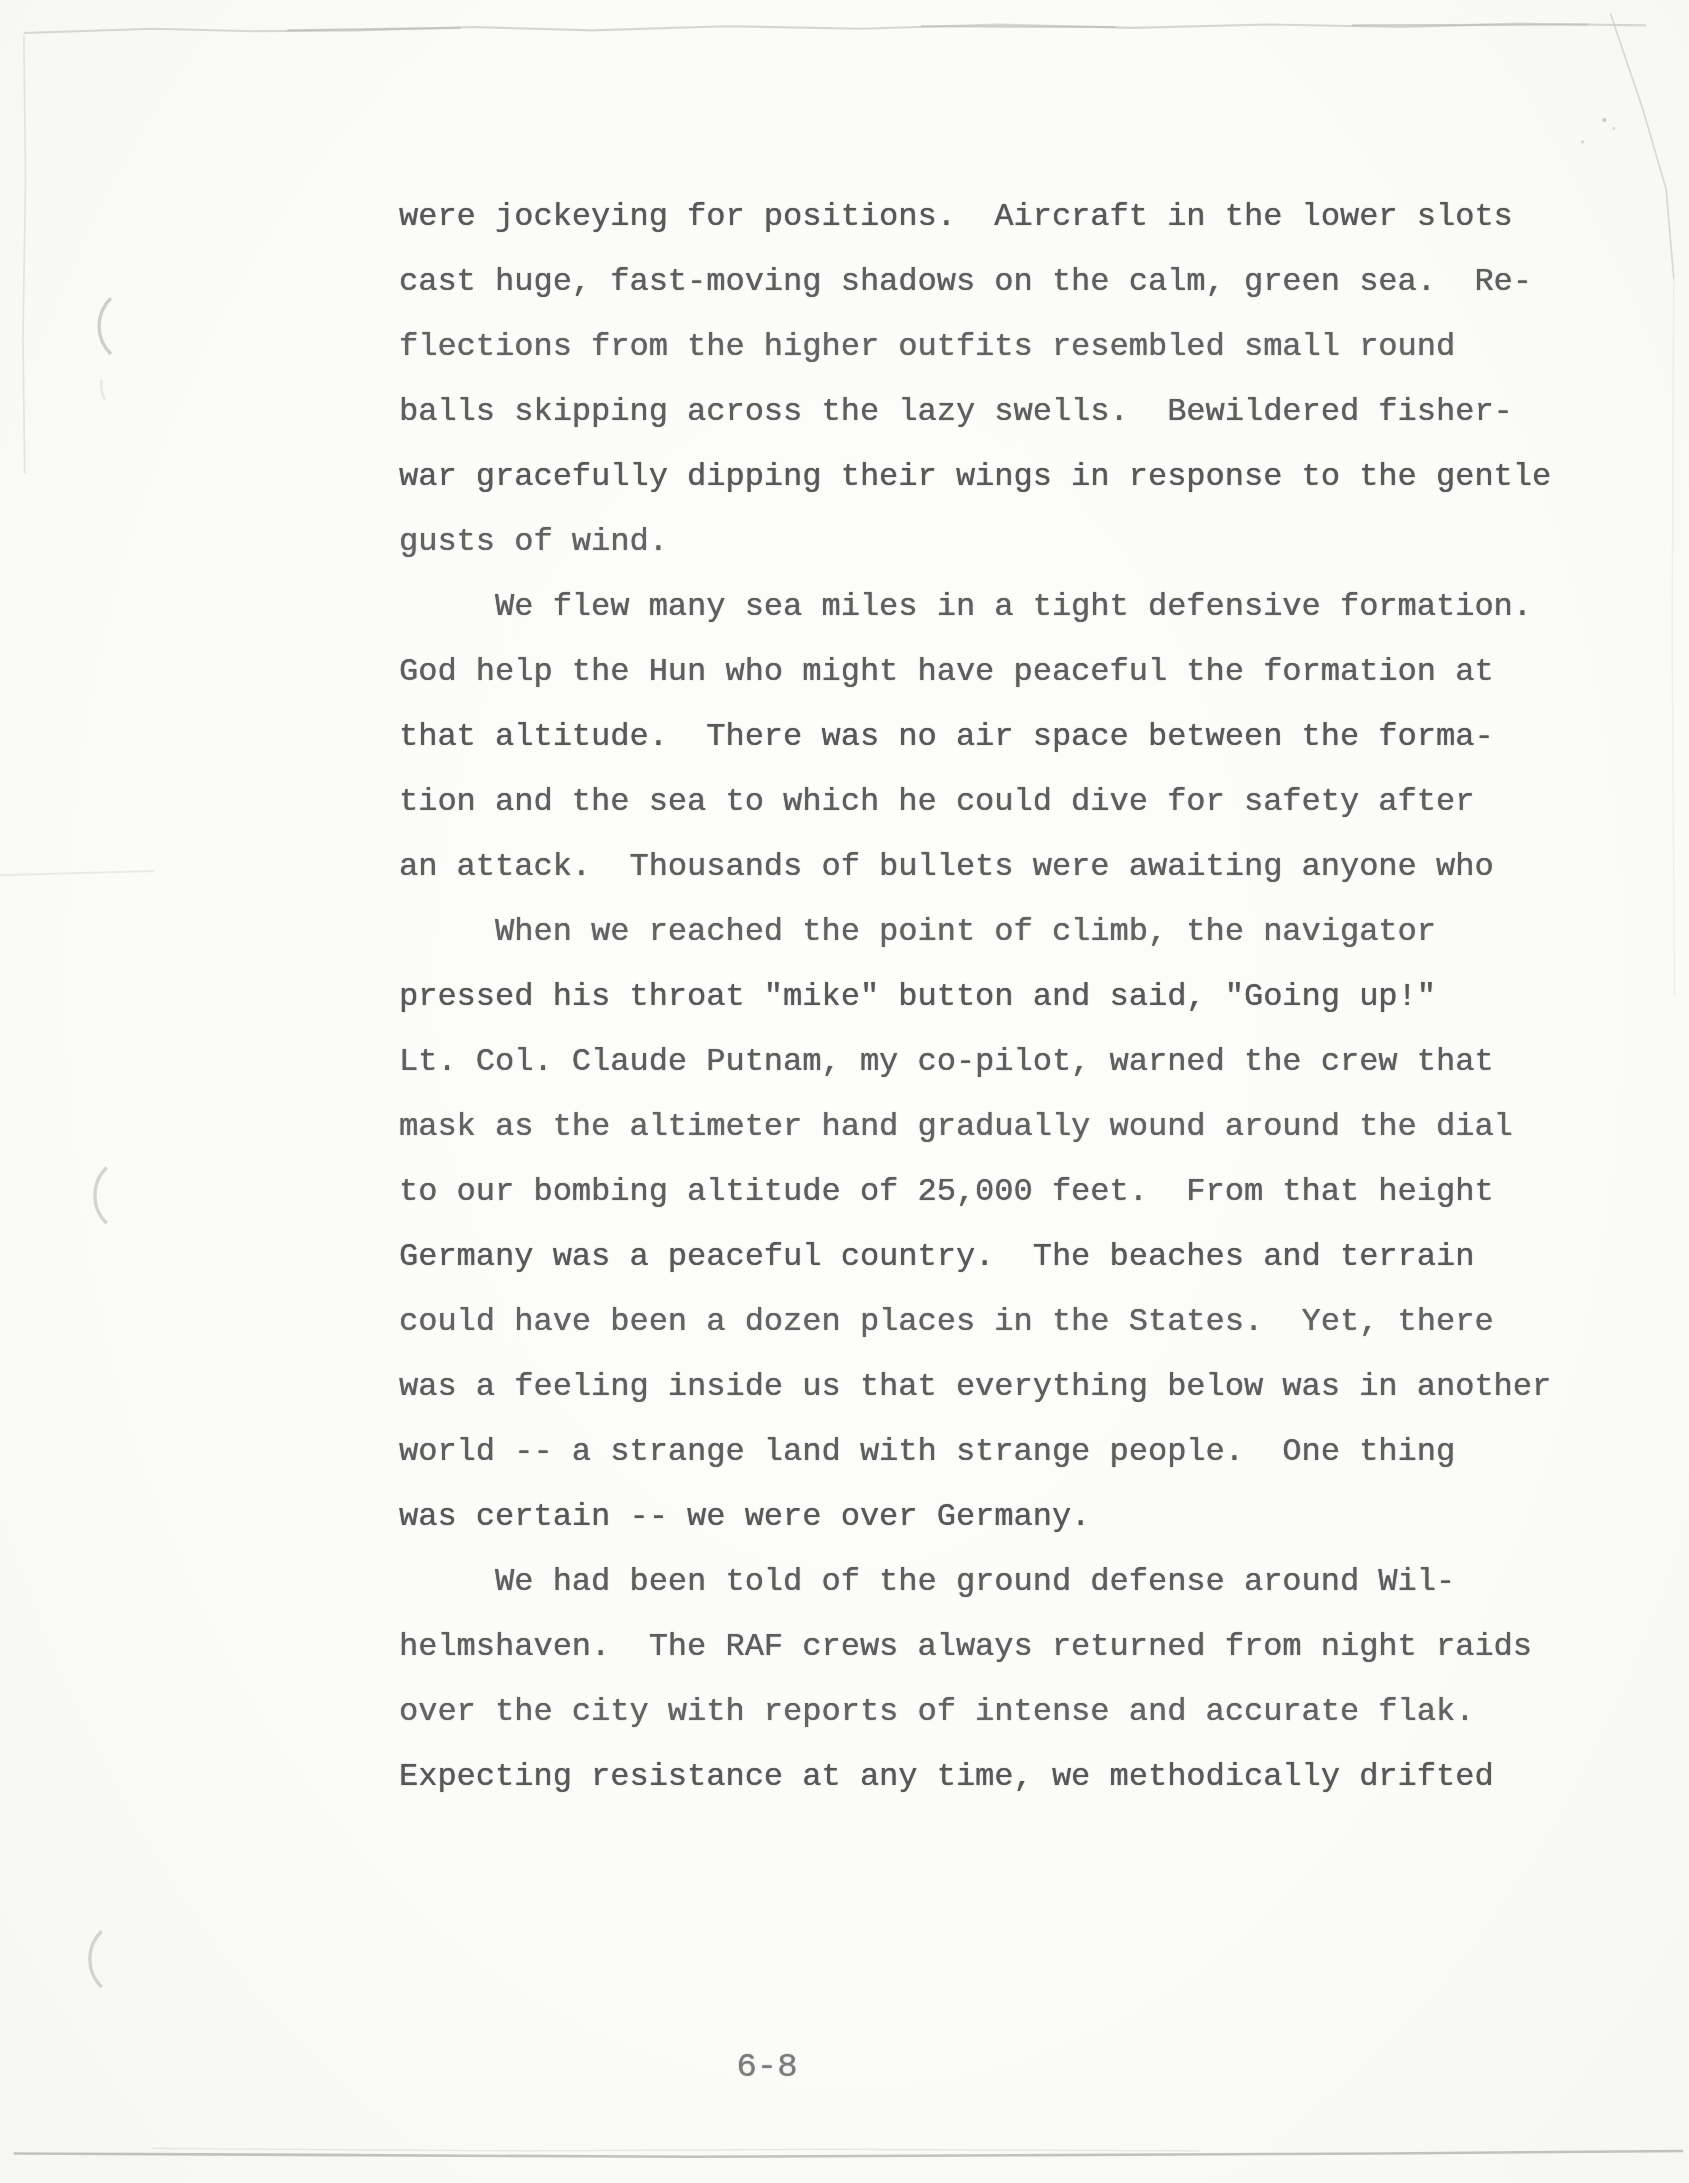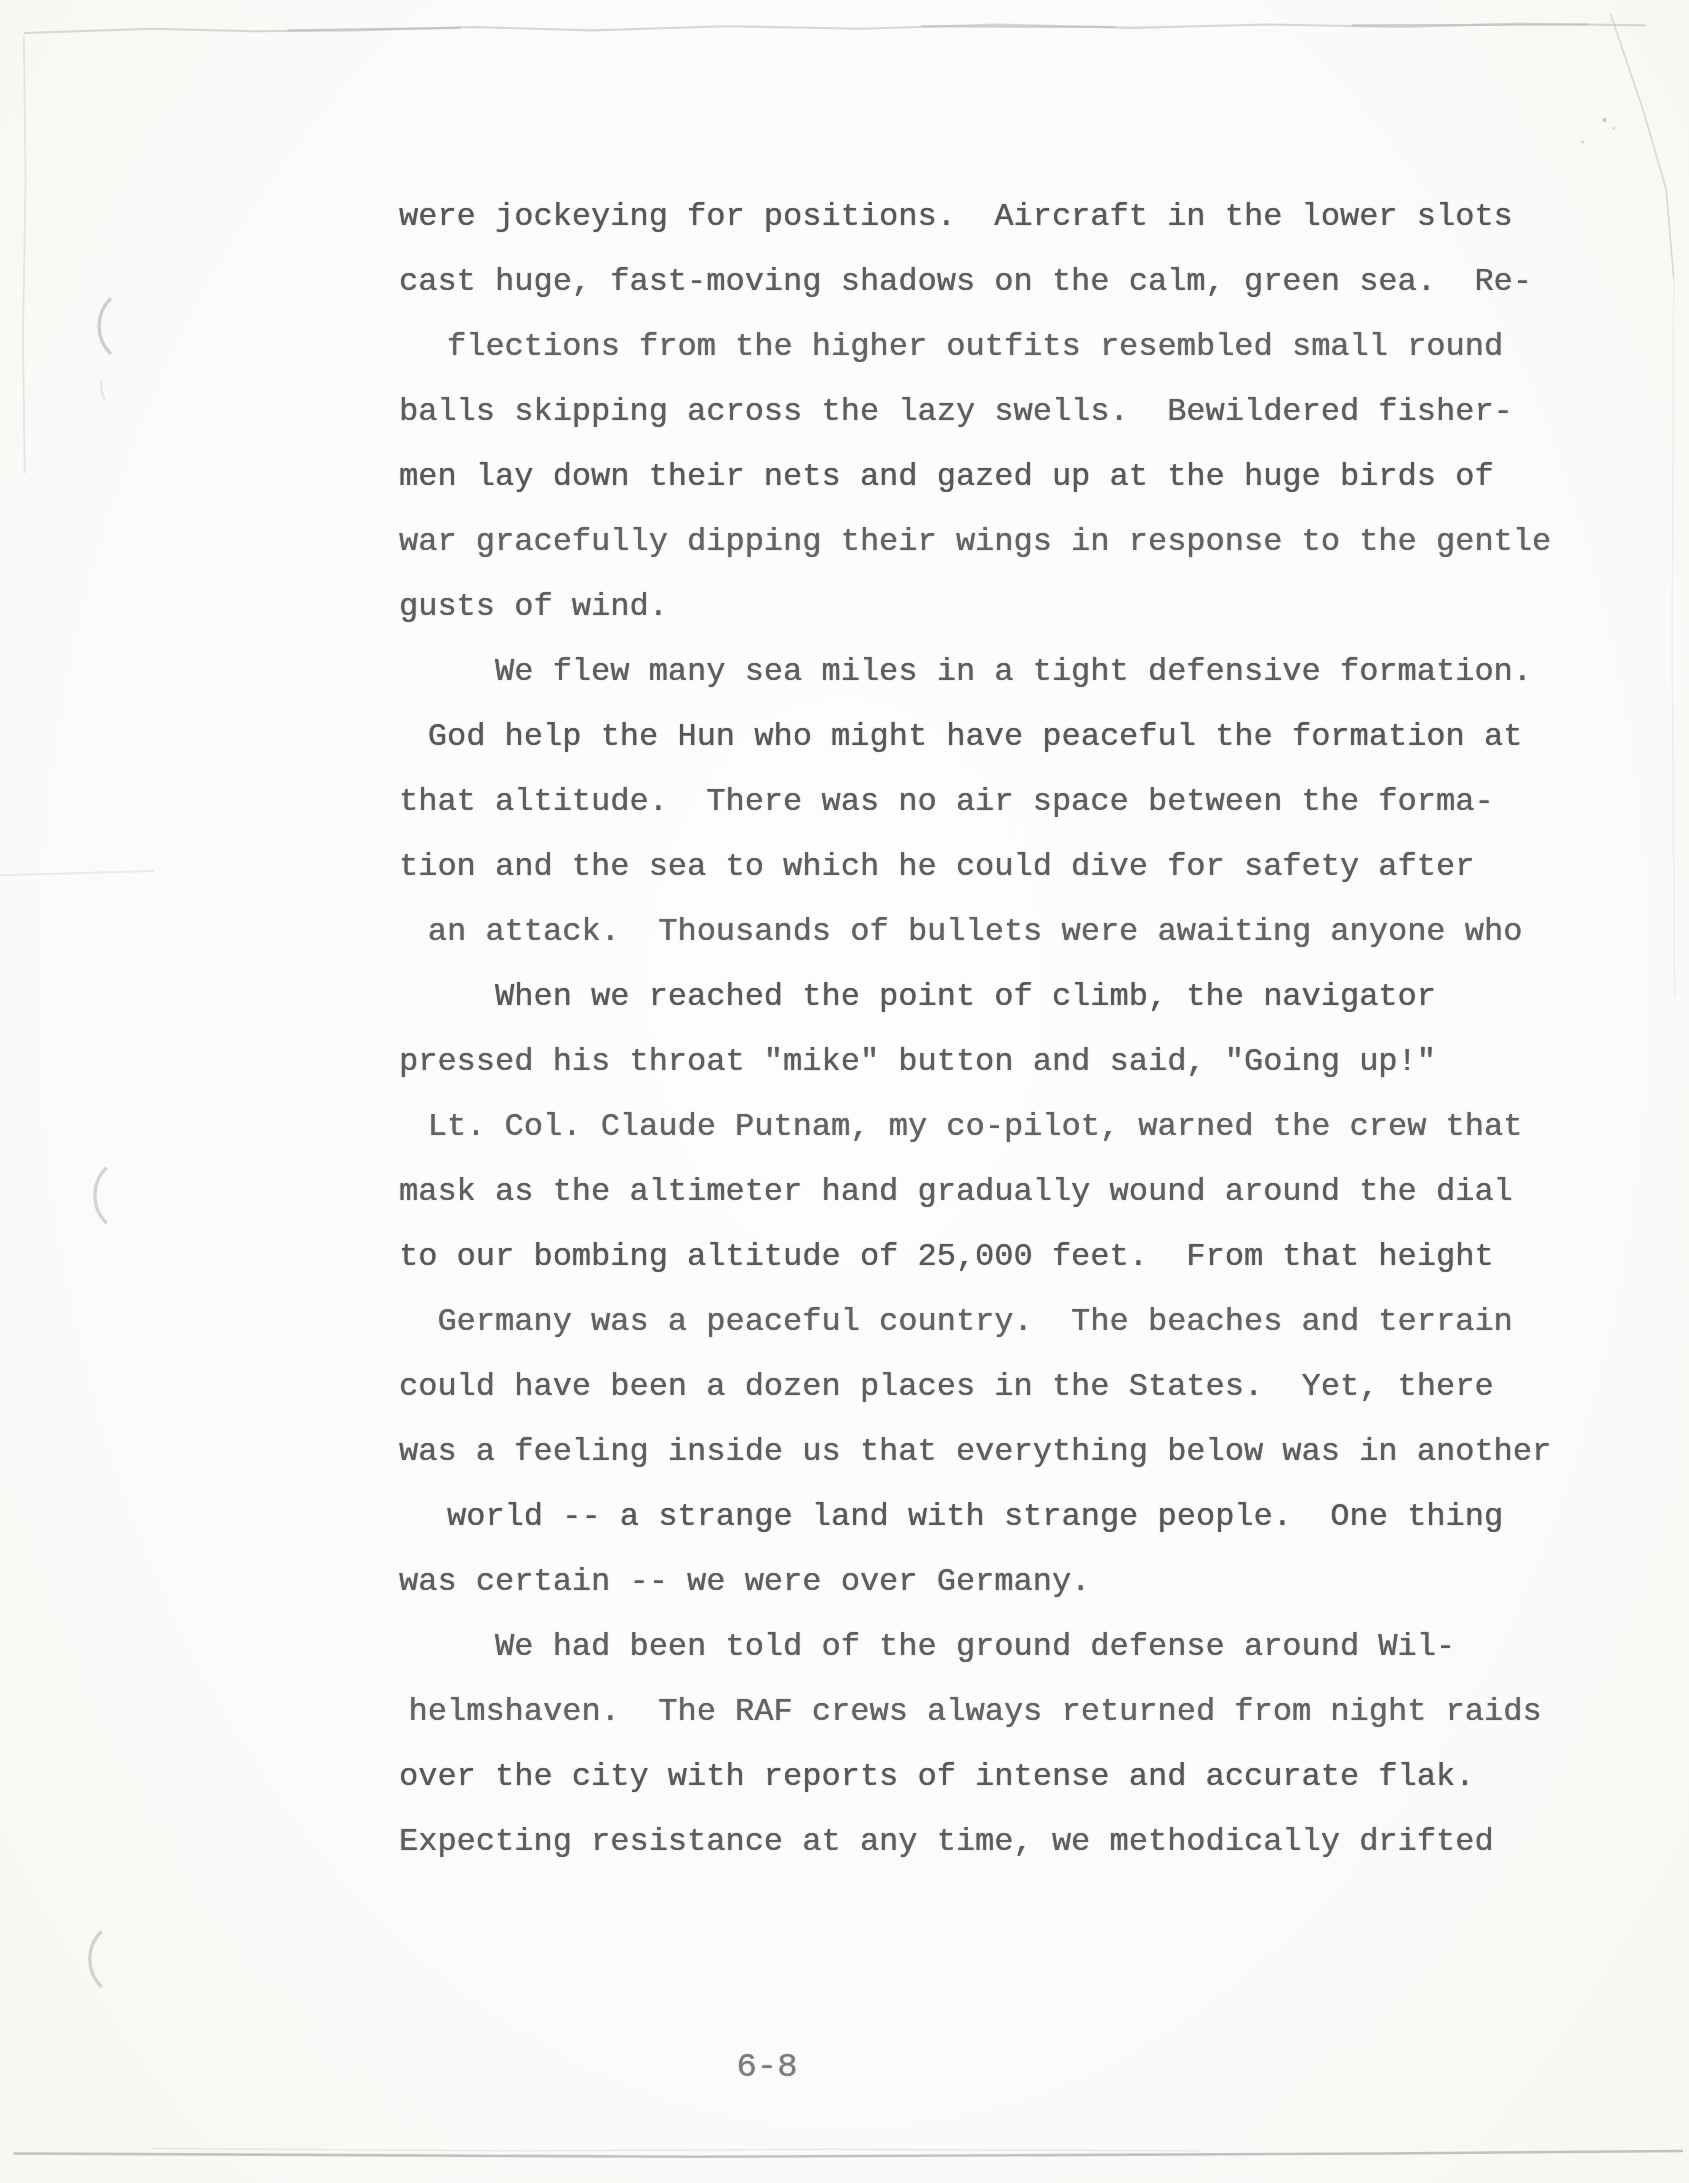--- a/index.html
+++ b/index.html
@@ -31,21 +31,21 @@
   .line {
     white-space: pre;
     font-family: "Liberation Mono", monospace;
     font-size: 32px;
     line-height: 65px;
     color: #5e5e5e;
     text-shadow: 0 0 1px rgba(84,84,84,0.85), 0.4px 0 0 rgba(94,94,94,0.35);
     margin-left: 48px;
   }
   
-  .line:nth-child(3n)   { color: #636363; text-align: center; }
+  .line:nth-child(3n)   { color: #636363; }
   .line:nth-child(4n+1) { color: #585858; }
   .page-number {
     position: absolute;
     top: 2035px;
     left: 0;
     width: 1534px;
     text-align: center;
     white-space: pre;
     font-family: "Liberation Mono", monospace;
     font-size: 34px;
@@ -83,21 +83,20 @@
     <circle cx="1899" cy="142" r="2.4" fill="#a8a8a6" opacity="0.65"></circle>
     <circle cx="1873" cy="168" r="1.8" fill="#b5b5b3" opacity="0.55"></circle>
     <circle cx="1910" cy="152" r="1.6" fill="#b0b0ae" opacity="0.5"></circle>
   </svg>
 
   <div class="text-block">
     <div class="line">were jockeying for positions.  Aircraft in the lower slots</div>
     <div class="line">cast huge, fast-moving shadows on the calm, green sea.  Re-</div>
     <div class="line">flections from the higher outfits resembled small round</div>
     <div class="line">balls skipping across the lazy swells.  Bewildered fisher-</div>
-    <div class="line">men lay down their nets and gazed up at the huge birds of</div>
     <div class="line">war gracefully dipping their wings in response to the gentle</div>
     <div class="line">gusts of wind.</div>
     <div class="line">     We flew many sea miles in a tight defensive formation.</div>
     <div class="line">God help the Hun who might have peaceful the formation at</div>
     <div class="line">that altitude.  There was no air space between the forma-</div>
     <div class="line">tion and the sea to which he could dive for safety after</div>
     <div class="line">an attack.  Thousands of bullets were awaiting anyone who</div>
     <div class="line">     When we reached the point of climb, the navigator</div>
     <div class="line">pressed his throat "mike" button and said, "Going up!"</div>
     <div class="line">Lt. Col. Claude Putnam, my co-pilot, warned the crew that</div>

